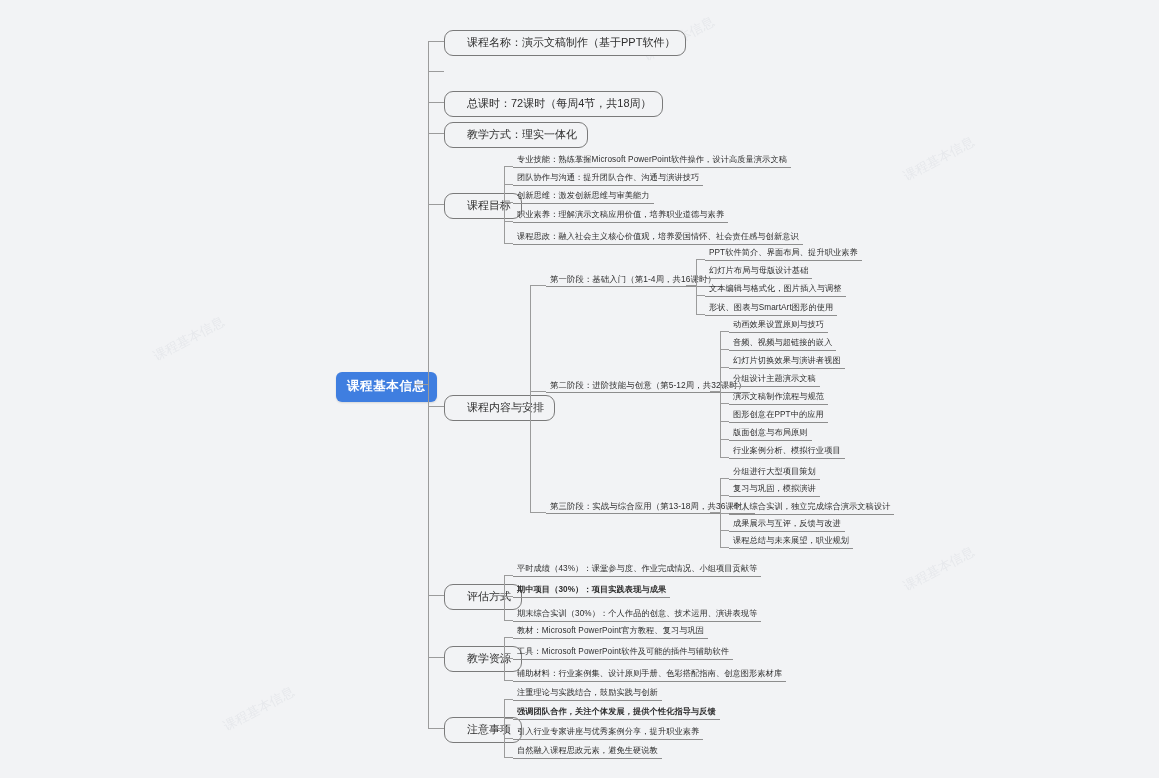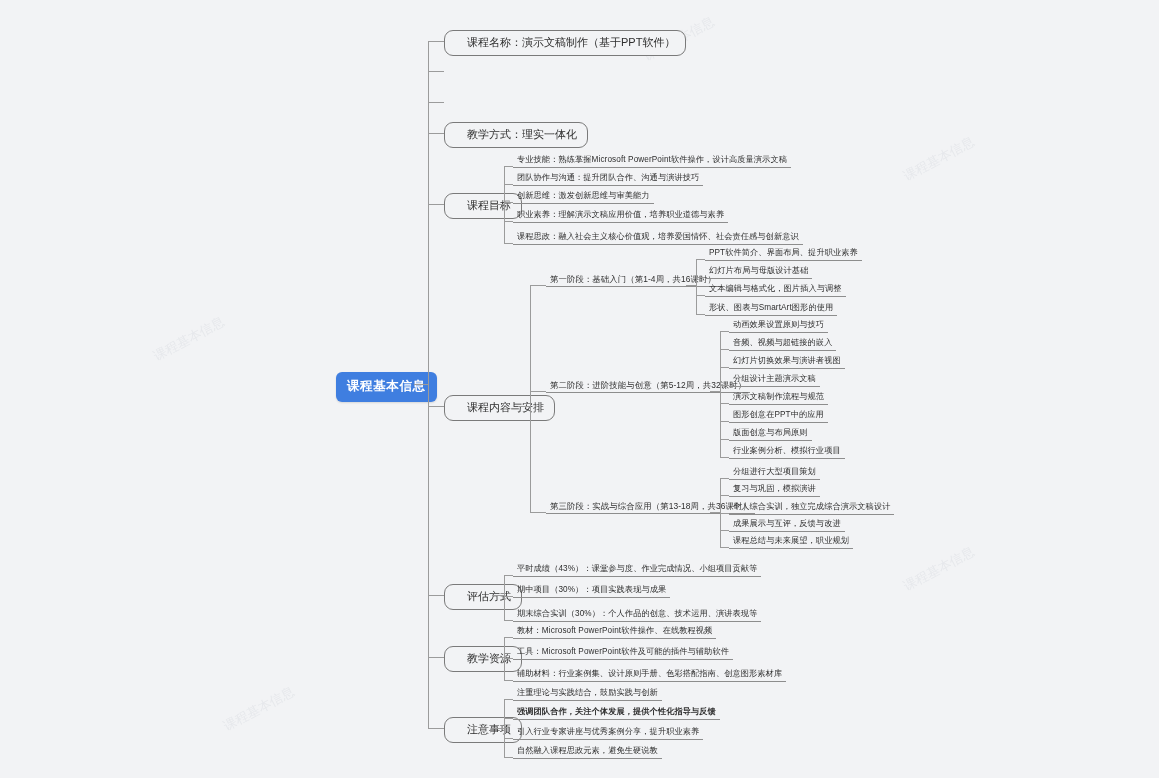--- a/index.html
+++ b/index.html
@@ -96,20 +96,21 @@
   <div class="ln lh" style="left:428px;top:71px;width:16px;"></div>
   <div class="ln lh" style="left:428px;top:102px;width:16px;"></div>
   <div class="ln lh" style="left:428px;top:133px;width:16px;"></div>
   <div class="ln lh" style="left:428px;top:204px;width:16px;"></div>
   <div class="ln lh" style="left:428px;top:406px;width:16px;"></div>
   <div class="ln lh" style="left:428px;top:595px;width:16px;"></div>
   <div class="ln lh" style="left:428px;top:657px;width:16px;"></div>
   <div class="ln lh" style="left:428px;top:728px;width:16px;"></div>
 
   <div class="node boxed lvl1" style="left:444px;top:30px;">课程名称：演示文稿制作（基于PPT软件）</div>
+  <div class="node boxed lvl1" style="left:444px;top:91px;">总课时：72课时（每周4节，共18周）</div>
   <div class="node boxed lvl1" style="left:444px;top:122px;">教学方式：理实一体化</div>
 
   <div class="node boxed lvl1" style="left:444px;top:193px;">课程目标</div>
   <div class="node boxed lvl1" style="left:444px;top:395px;">课程内容与安排</div>
   <div class="node boxed lvl1" style="left:444px;top:584px;">评估方式</div>
   <div class="node boxed lvl1" style="left:444px;top:646px;">教学资源</div>
   <div class="node boxed lvl1" style="left:444px;top:717px;">注意事项</div>
 
   <div class="ln lh" style="left:492px;top:204px;width:12px;"></div>
   <div class="ln lv" style="left:504px;top:166px;height:77px;"></div>
@@ -182,30 +183,30 @@
   <div class="node leaf" style="left:729px;top:520px;">成果展示与互评，反馈与改进</div>
   <div class="node leaf" style="left:729px;top:537px;">课程总结与未来展望，职业规划</div>
 
   <div class="ln lh" style="left:492px;top:595px;width:12px;"></div>
   <div class="ln lv" style="left:504px;top:575px;height:45px;"></div>
   <div class="ln lh" style="left:504px;top:575px;width:9px;"></div>
   <div class="ln lh" style="left:504px;top:596px;width:9px;"></div>
   <div class="ln lh" style="left:504px;top:620px;width:9px;"></div>
 
   <div class="node leaf" style="left:513px;top:565px;">平时成绩（43%）：课堂参与度、作业完成情况、小组项目贡献等</div>
-  <div class="node leaf" style="left:513px;top:586px;">期中项目（30%）：项目实践表现与成果</div>
+  <div class="node leaf" style="left:513px;top:586px;font-weight:bold;">期中项目（30%）：项目实践表现与成果</div>
   <div class="node leaf" style="left:513px;top:610px;">期末综合实训（30%）：个人作品的创意、技术运用、演讲表现等</div>
 
   <div class="ln lh" style="left:492px;top:657px;width:12px;"></div>
   <div class="ln lv" style="left:504px;top:637px;height:43px;"></div>
   <div class="ln lh" style="left:504px;top:637px;width:9px;"></div>
   <div class="ln lh" style="left:504px;top:658px;width:9px;"></div>
   <div class="ln lh" style="left:504px;top:680px;width:9px;"></div>
 
-  <div class="node leaf" style="left:513px;top:627px;">教材：Microsoft PowerPoint软件操作、在线教程视频</div>
+  <div class="node leaf" style="left:513px;top:627px;">教材：Microsoft PowerPoint官方教程、复习与巩固</div>
   <div class="node leaf" style="left:513px;top:648px;">工具：Microsoft PowerPoint软件及可能的插件与辅助软件</div>
   <div class="node leaf" style="left:513px;top:670px;">辅助材料：行业案例集、设计原则手册、色彩搭配指南、创意图形素材库</div>
 
   <div class="ln lh" style="left:492px;top:728px;width:12px;"></div>
   <div class="ln lv" style="left:504px;top:699px;height:58px;"></div>
   <div class="ln lh" style="left:504px;top:699px;width:9px;"></div>
   <div class="ln lh" style="left:504px;top:718px;width:9px;"></div>
   <div class="ln lh" style="left:504px;top:738px;width:9px;"></div>
   <div class="ln lh" style="left:504px;top:757px;width:9px;"></div>
 

